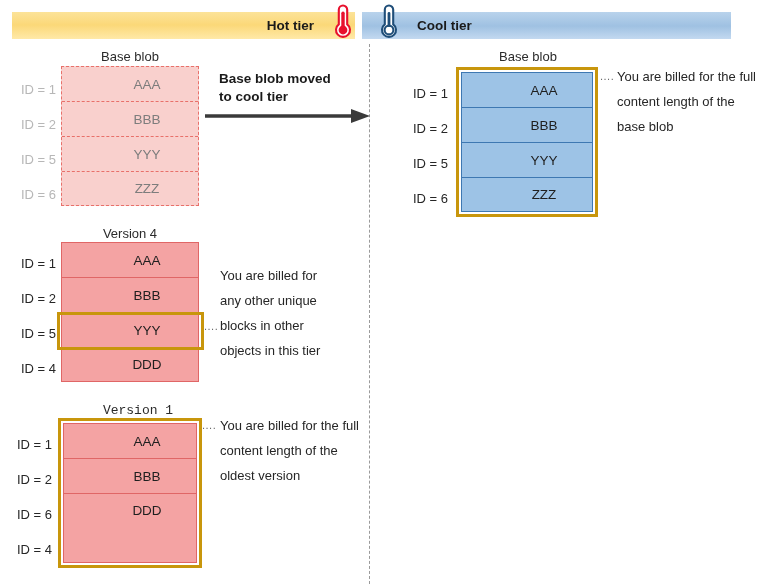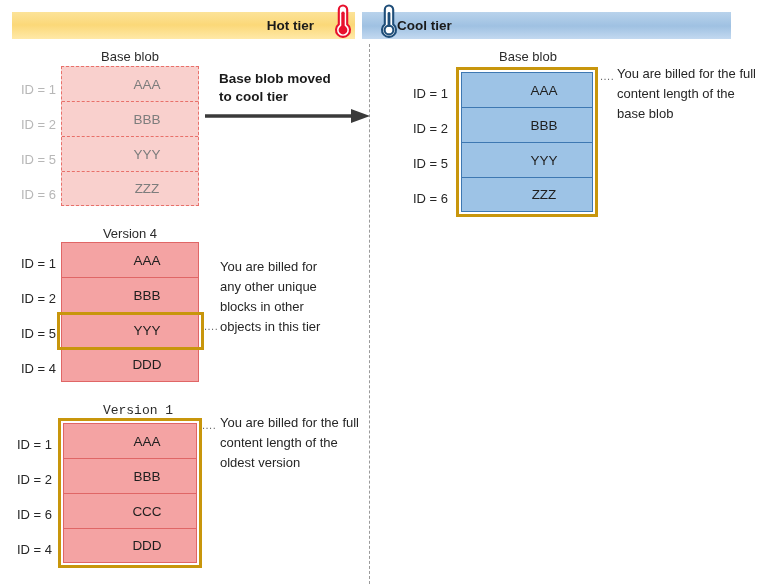--- a/index.html
+++ b/index.html
@@ -32,20 +32,21 @@
     width: 369px;
     background: linear-gradient(180deg, #B9D3EC 0%, #9FC1E2 52%, #C3D9F0 100%);
   }
   .tier-label {
     position: absolute;
     font-size: 13.5px;
     font-weight: bold;
     color: #1a1a1a;
     line-height: 27px;
     white-space: nowrap;
+    margin-left: 20px;
   }
   #hot-label { right: 41px; top: 0; }
   #cool-label { left: 35px; top: 0; }
 
   .thermo {
     position: absolute;
     top: 3px;
   }
   #hot-thermo { left: 331px; }
   #cool-thermo { left: 377px; }
@@ -114,21 +115,21 @@
     box-sizing: border-box;
     border: 3px solid #C8960C;
     background: transparent;
     pointer-events: none;
   }
 
   
   .annotation {
     position: absolute;
     font-size: 13px;
-    line-height: 20px;
+    line-height: 25px;
     color: #262626;
   }
   .leader {
     position: absolute;
     font-size: 11px;
     color: #6b6b6b;
     letter-spacing: 0.5px;
   }
 
   
@@ -212,34 +213,33 @@
     <div class="cell" style="height:35px;">AAA</div>
     <div class="cell" style="height:35px;">BBB</div>
     <div class="cell" style="height:35px;">YYY</div>
     <div class="cell" style="height:33px;">DDD</div>
   </div>
 
   <div class="gold-box" style="left:57px;top:88px;width:147px;height:38px;"></div>
 </div>
 
 <span class="leader" style="left:204px;top:320px;">....</span>
-<div class="annotation" style="left:220px;top:257px;width:120px;">You are billed for any other unique blocks in other objects in this tier</div>
+<div class="annotation" style="left:220px;top:263px;width:120px;">You are billed for any other unique blocks in other objects in this tier</div>
 
 <div class="blob-group" id="hot-v1-group" style="left:0;top:401px;">
   <div class="blob-caption" style="left:68px;top:2px;width:140px;font-family:Liberation Mono, monospace;">Version 1</div>
 
   <div class="id-label" style="left:4px;top:36px;width:48px;">ID = 1</div>
   <div class="id-label" style="left:4px;top:71px;width:48px;">ID = 2</div>
   <div class="id-label" style="left:4px;top:106px;width:48px;">ID = 6</div>
   <div class="id-label" style="left:4px;top:141px;width:48px;">ID = 4</div>
 
   <div class="table pink" style="left:63px;top:22px;width:134px;height:140px;">
     <div class="cell" style="height:35px;">AAA</div>
     <div class="cell" style="height:35px;">BBB</div>
-    <div class="cell" style="height:35px;">CCC</div>
     <div class="cell" style="height:33px;">DDD</div>
   </div>
 
   <div class="gold-box" style="left:58px;top:17px;width:144px;height:150px;"></div>
 </div>
 
 <span class="leader" style="left:202px;top:419px;">....</span>
 <div class="annotation" style="left:220px;top:413px;width:140px;">You are billed for the full content length of the oldest version</div>
 
 <div class="blob-group" id="cool-base-group" style="left:400px;top:44px;">

